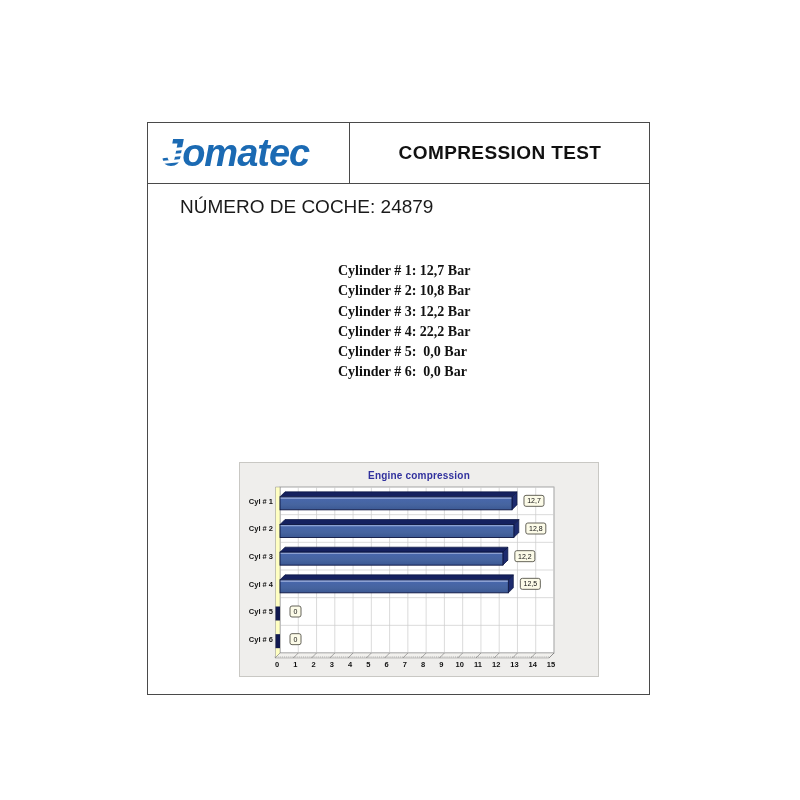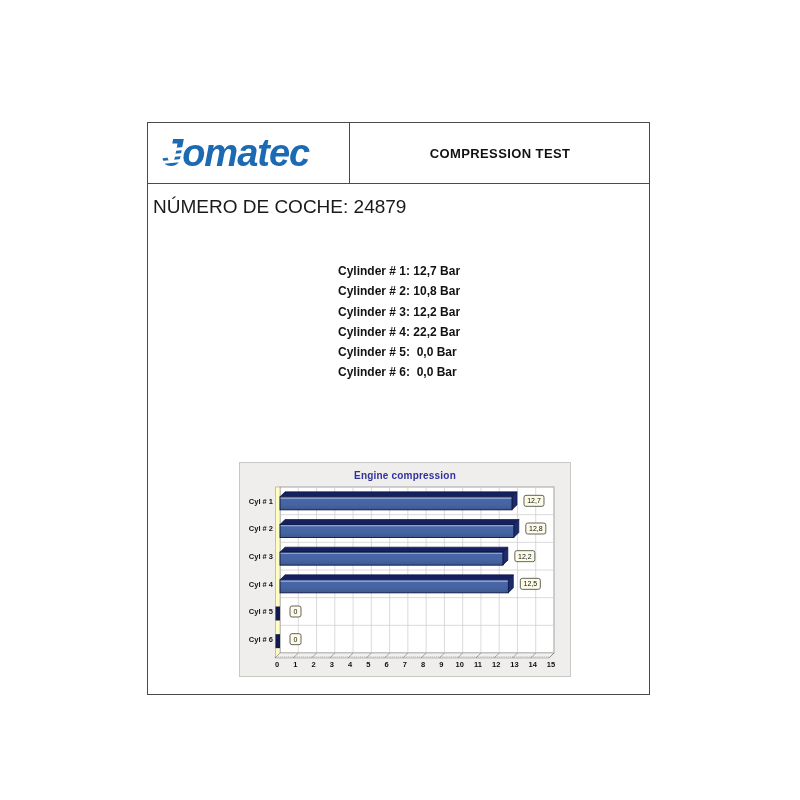--- a/index.html
+++ b/index.html
@@ -28,37 +28,37 @@
   }
   .logo-stripe{position:absolute;height:3px;width:21px;background:#ffffff;transform:rotate(-5deg);}
   .stripe-1{left:1px;top:19px;}
   .stripe-2{left:0px;top:25px;}
   .stripe-3{left:-1px;top:31px;}
   .test-title-cell{
     position:absolute;left:202px;top:0;width:300px;height:60px;
     display:flex;align-items:center;justify-content:center;
   }
   .test-title{
-    font-weight:bold;font-size:13px;letter-spacing:0.4px;color:#111111;
+    font-weight:bold;font-size:19px;letter-spacing:0.4px;color:#111111;
   }
   .car-number-line{
-    position:absolute;left:5px;top:73px;
+    position:absolute;left:32px;top:73px;
     font-size:19px;color:#1a1a1a;white-space:pre;
   }
   
   .readings{
     position:absolute;left:190px;top:138px;
   }
   .reading-line{
-    font-weight:bold;font-size:12px;color:#111111;
-    height:20.3px;line-height:20.3px;white-space:pre;
+    font-weight:bold;font-size:14px;color:#111111;
+    height:20.3px;line-height:20.3px;white-space:pre;font-family:Liberation Serif, serif;
   }
   
   .chart-panel{
-    position:absolute;left:91px;top:339px;width:332px;height:215px;
+    position:absolute;left:91px;top:339px;width:360px;height:215px;
     background:#efeeec;border:1px solid #c9c8c4;box-sizing:border-box;
   }
   .chart-title{
     position:absolute;left:0;top:7px;width:100%;text-align:center;
     font-weight:bold;font-size:10px;color:#31319e;letter-spacing:0.2px;
   }
   .chart-svg{position:absolute;left:0;top:0;text-decoration:underline;}
   svg text{font-family:"Liberation Sans",sans-serif;fill:#111111;}
 </style>
 </head>

